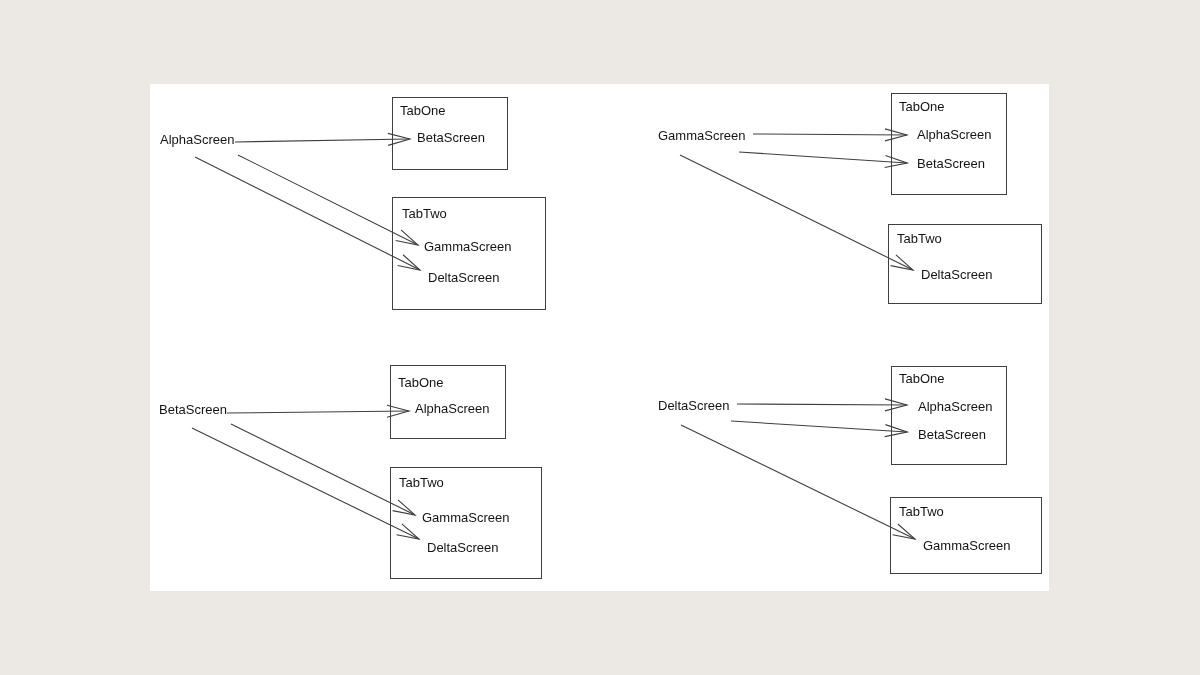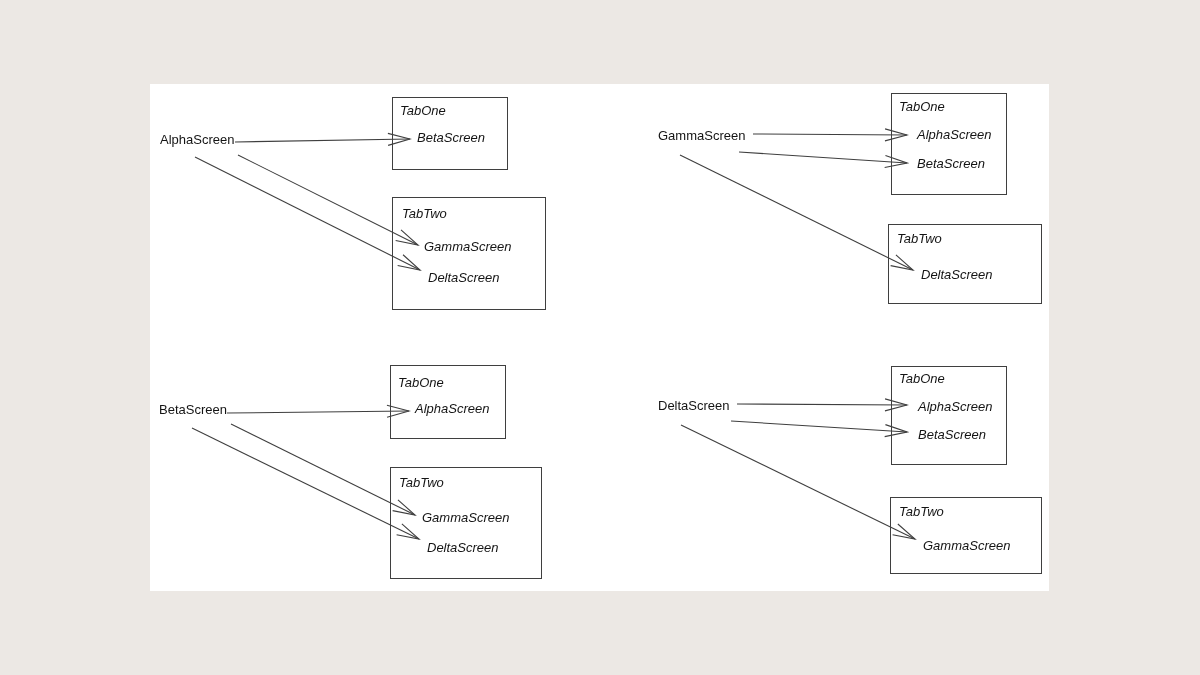--- a/index.html
+++ b/index.html
@@ -27,21 +27,20 @@
   .lbl{
     position:absolute;
     font-size:13px;line-height:13px;
     color:var(--text);
     white-space:nowrap;
   }
   .tab-box{
     position:absolute;
     border:1px solid var(--line);
     background:transparent;
-    font-style:italic;
   }
 </style>
 </head>
 <body>
 
 <div class="stage">
 
   <div class="canvas"></div>
 
   <svg class="arrow-layer" width="1200" height="675" viewBox="0 0 1200 675" xmlns="http://www.w3.org/2000/svg">

